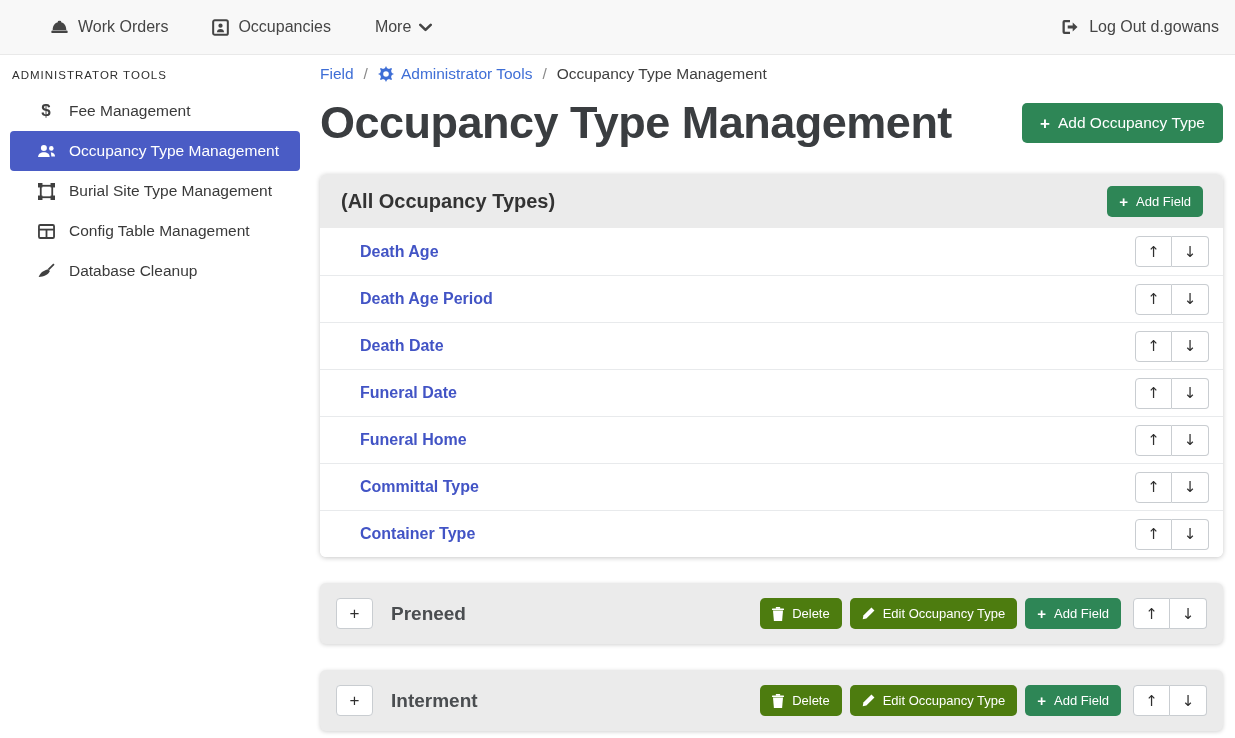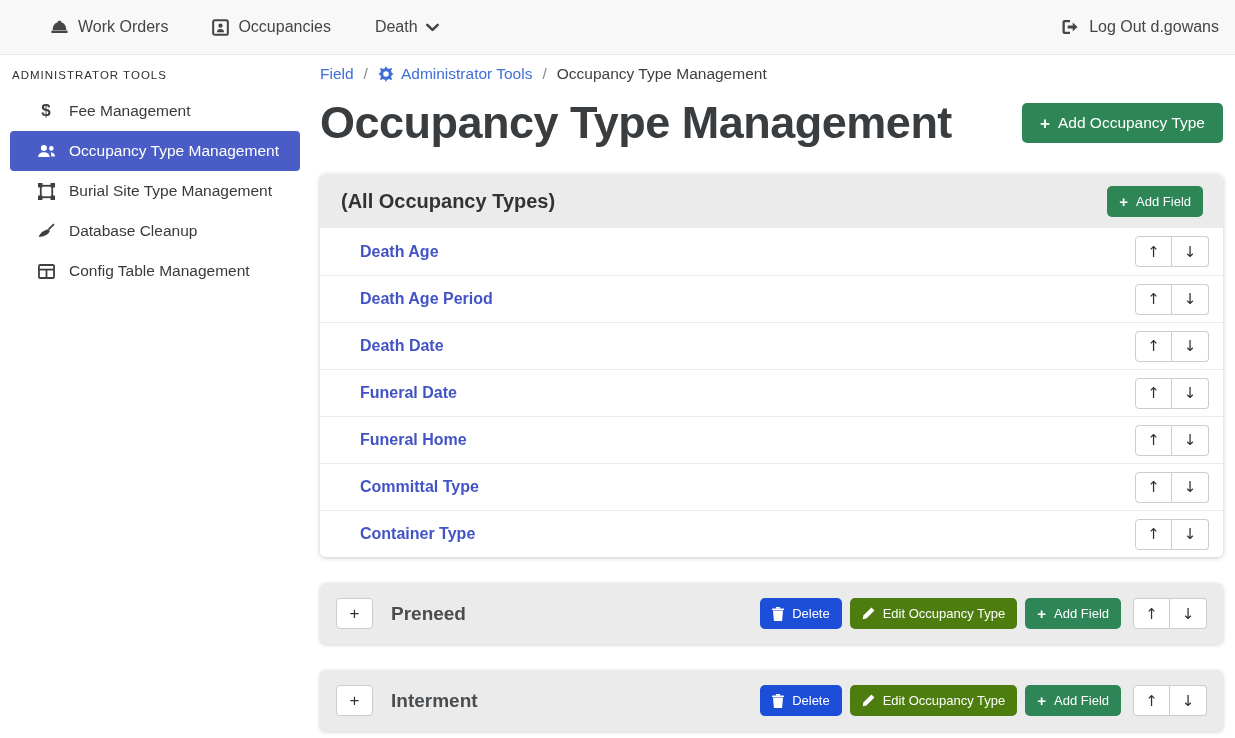--- a/index.html
+++ b/index.html
@@ -41,21 +41,21 @@
   .crumb-current { color:#3f3f3f; }
 
   .title-row { display:flex; align-items:center; justify-content:space-between;
     margin-top:14px; }
   .page-title { font-size:45px; font-weight:700; color:#3a3d40; letter-spacing:-.5px; }
 
   .btn { display:inline-flex; align-items:center; gap:8px; border:none; cursor:pointer;
     color:#fff; border-radius:5px; font-family:inherit; }
   .btn-green { background:#2e8656; }
   .btn-teal  { background:#4d7c0f; }
-  .btn-red   { background:#1d4ed8; }
+  .btn-red   { background:#4d7c0f; }
   .btn-lg { height:40px; padding:0 18px; font-size:15.5px; }
   .btn-sm { height:31px; padding:0 12px; font-size:13px; }
   .plus-glyph { font-weight:700; font-size:17px; line-height:1; }
   .btn-sm .plus-glyph { font-size:15px; }
 
   
   .card { margin-top:25px; border-radius:6px; background:#fff;
     box-shadow:0 1px 5px rgba(0,0,0,.22); overflow:hidden; }
   .card-header { background:#ebebeb; height:54px; display:flex; align-items:center;
     justify-content:space-between; padding:0 20px 0 21px; }
@@ -105,21 +105,21 @@
       <span>
         <svg class="icon-svg" width="17" height="17" viewBox="0 0 16 16">
           <rect x="1.1" y="1.1" width="13.8" height="13.8" rx="1.6" fill="none" stroke="currentColor" stroke-width="1.9"></rect>
           <circle cx="8" cy="6.3" r="2" fill="currentColor"></circle>
           <path d="M4.6 12.4 c0-2 1.5-3.1 3.4-3.1 s3.4 1.1 3.4 3.1 Z" fill="currentColor"></path>
         </svg>
       </span>
       <span>Occupancies</span>
     </a>
     <a class="nav-link">
-      <span>Death</span>
+      <span>More</span>
       <span class="chev">
         <svg class="icon-svg" width="13" height="9" viewBox="0 0 12 8">
           <path d="M1.2 1.6 6 6.2 10.8 1.6" fill="none" stroke="currentColor" stroke-width="2.4" stroke-linecap="round" stroke-linejoin="round"></path>
         </svg>
       </span>
     </a>
   </div>
 
   <div class="navbar-right">
     <a class="nav-link">
@@ -162,37 +162,37 @@
           <rect x="11.8" y="0" width="4.2" height="4.2"></rect>
         <rect x="0" y="11.8" width="4.2" height="4.2"></rect>
           <rect x="11.8" y="11.8" width="4.2" height="4.2"></rect>
       </svg>
     </span>
     <span>Burial Site Type Management</span>
   </div>
 
   <div class="side-item">
     <span class="sicon">
-      <svg class="icon-svg" width="17" height="17" viewBox="0 0 16 16" fill="currentColor">
-        <path d="M15.6 1.6 10.4 6.8 9.2 5.6 14.4.4 Z"></path>
-        <path d="M9.4 5.8 11.2 7.6 C9.8 11 5.4 13 .6 13.2 C1.6 10.6 3.2 7.6 9.4 5.8 Z"></path>
-      </svg>
-    </span>
-    <span>Database Cleanup</span>
-  </div>
-
-  <div class="side-item">
-    <span class="sicon">
       <svg class="icon-svg" width="17" height="15" viewBox="0 0 16 14">
         <rect x="0.9" y="0.9" width="14.2" height="12.2" rx="1.2" fill="none" stroke="currentColor" stroke-width="1.7"></rect>
         <line x1="0.9" y1="5.2" x2="15.1" y2="5.2" stroke="currentColor" stroke-width="1.7"></line>
         <line x1="8" y1="5.2" x2="8" y2="13.1" stroke="currentColor" stroke-width="1.7"></line>
       </svg>
     </span>
     <span>Config Table Management</span>
+  </div>
+
+  <div class="side-item">
+    <span class="sicon">
+      <svg class="icon-svg" width="17" height="17" viewBox="0 0 16 16" fill="currentColor">
+        <path d="M15.6 1.6 10.4 6.8 9.2 5.6 14.4.4 Z"></path>
+        <path d="M9.4 5.8 11.2 7.6 C9.8 11 5.4 13 .6 13.2 C1.6 10.6 3.2 7.6 9.4 5.8 Z"></path>
+      </svg>
+    </span>
+    <span>Database Cleanup</span>
   </div>
 </div>
 
 <div class="main">
 
   <div class="breadcrumb">
     <a class="crumb-link">
       <span>Field</span>
     </a>
     <span class="crumb-sep">/</span>

